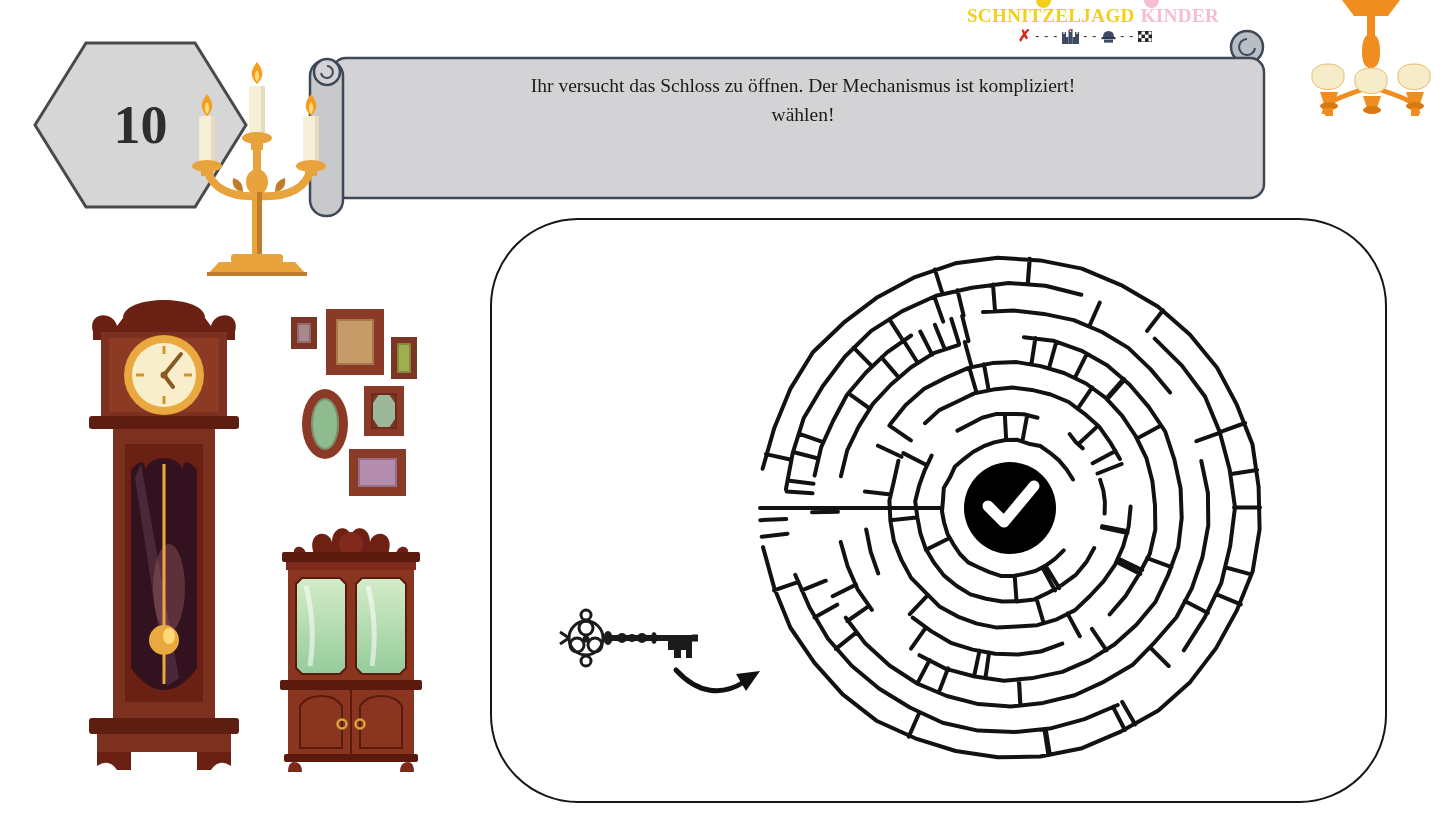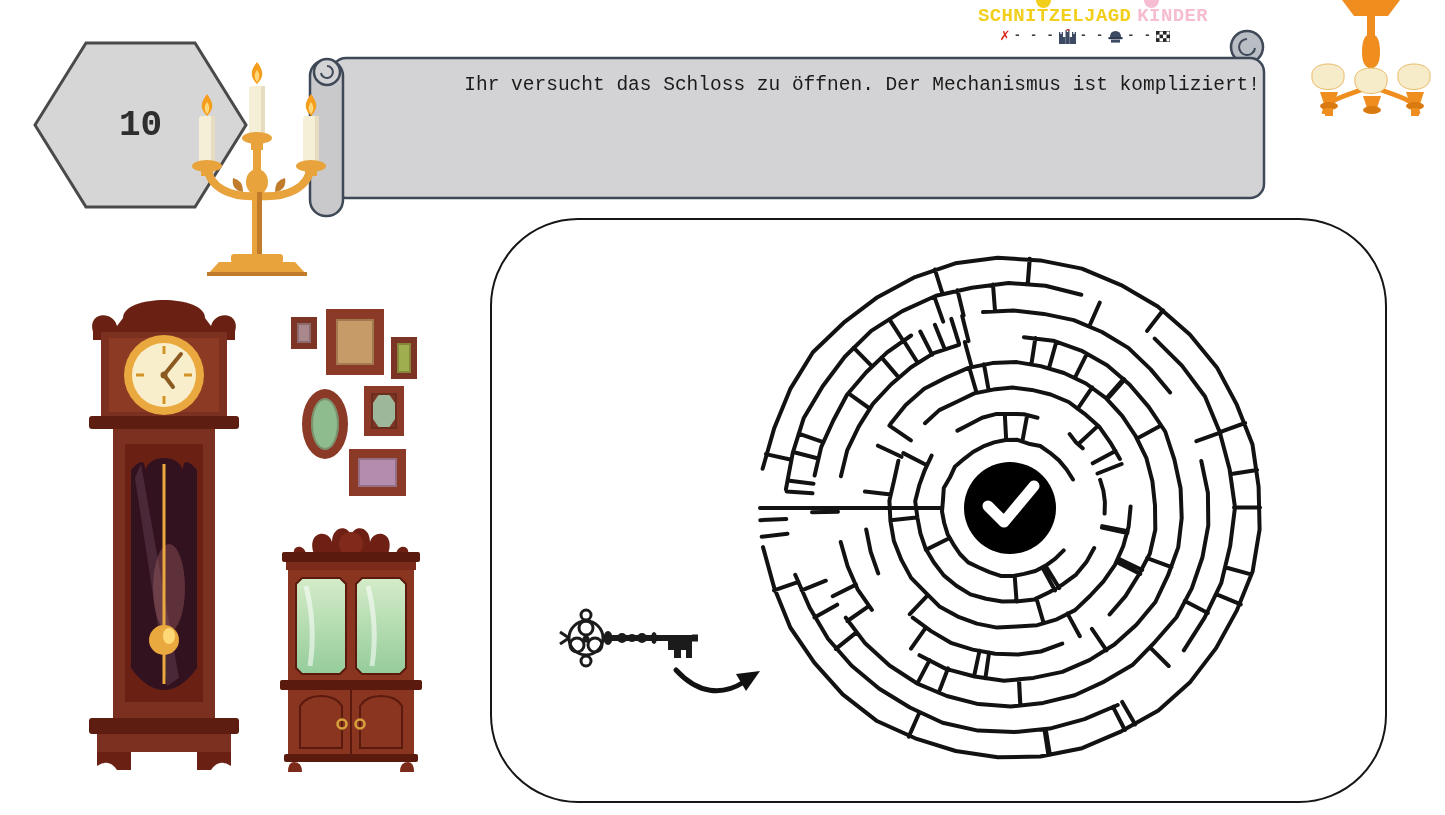--- a/index.html
+++ b/index.html
@@ -1,33 +1,33 @@
 <!DOCTYPE html>
 <html><head>
 <meta charset="utf-8">
 <style>
   html,body{margin:0;padding:0;background:#fff;}
   .page{position:relative;width:1445px;height:815px;background:#ffffff;overflow:hidden;
-        font-family:Liberation Mono, monospace;}
+        font-family:Liberation Serif, serif;}
   .abs{position:absolute;}
 
   
   .logo-title{position:absolute;left:948px;top:5px;width:290px;text-align:center;
               font-weight:bold;font-size:19px;letter-spacing:.4px;white-space:nowrap;}
   .logo-title span{padding:0 3px;}
   .logo-dot{position:absolute;width:15px;height:15px;border-radius:50%;top:-7px;}
   .dot-yellow{left:1036px;} .dot-pink{left:1144px;}
   .trail{position:absolute;left:985px;top:26px;width:200px;height:20px;display:flex;
          align-items:center;justify-content:center;gap:4px;}
   .trail-x{font-size:16px;font-weight:bold;line-height:1;}
   .trail-dash{font-size:12px;font-weight:bold;color:#3a3a3a;letter-spacing:1px;line-height:1;}
 
   
   .hex-num{position:absolute;left:33px;top:40px;width:215px;height:170px;display:flex;
-           align-items:center;justify-content:center;font-size:36px;font-weight:bold;}
+           align-items:center;justify-content:center;font-size:54px;font-weight:bold;}
 
   
   .banner-text{position:absolute;left:346px;top:71px;width:914px;text-align:center;
                font-size:19.5px;line-height:29px;}
 
   
   .puzzle-panel{position:absolute;left:490px;top:218px;width:897px;height:585px;
                 box-sizing:border-box;border:2.5px solid #161616;border-radius:88px;background:#fff;}
 
   
@@ -124,22 +124,23 @@
   <div class="hex-num" style="color: rgb(46, 46, 46);">10</div>
 
   <svg class="abs" style="left:300px;top:28px" width="975" height="192" viewBox="0 0 975 192">
     <circle cx="947" cy="19" r="16" fill="#b9bdc4" stroke="#3e4857" stroke-width="2.5"></circle>
     <path d="M947,11 a8,8 0 1 0 8,9" fill="none" stroke="#3e4857" stroke-width="2"></path>
     <rect x="32" y="30" width="932" height="140" rx="14" stroke-width="2.5" style="fill: rgb(211, 211, 213); stroke: rgb(62, 72, 87);"></rect>
     <rect x="10" y="32" width="33" height="156" rx="16" stroke-width="2.5" style="fill: rgb(201, 201, 204); stroke: rgb(62, 72, 87);"></rect>
     <circle cx="27" cy="44" r="13" stroke-width="2.5" style="fill: rgb(211, 211, 213); stroke: rgb(62, 72, 87);"></circle>
     <path d="M27,38 a6,6 0 1 1 -6,7" fill="none" stroke="#3e4857" stroke-width="2"></path>
   </svg>
-  <div class="banner-text" style="color: rgb(27, 27, 27); text-align: right;">
+  <div class="banner-text" style="color: rgb(27, 27, 27);">
     <div>Ihr versucht das Schloss zu öffnen. Der Mechanismus ist kompliziert!</div>
+    <div>wählen!</div>
   </div>
 
   <svg class="abs" style="left:183px;top:56px" width="152" height="226" viewBox="0 0 152 226">
     <g>
       <path d="M76,140 C48,142 26,132 24,110" stroke="#e8a33c" stroke-width="8" fill="none"></path>
       <path d="M76,140 C104,142 126,132 128,110" stroke="#e8a33c" stroke-width="8" fill="none"></path>
       <path d="M60,136 q-12,-2 -10,-14 q10,2 10,14" fill="#c07c2a"></path>
       <path d="M92,136 q12,-2 10,-14 q-10,2 -10,14" fill="#c07c2a"></path>
     </g>
     <g>

